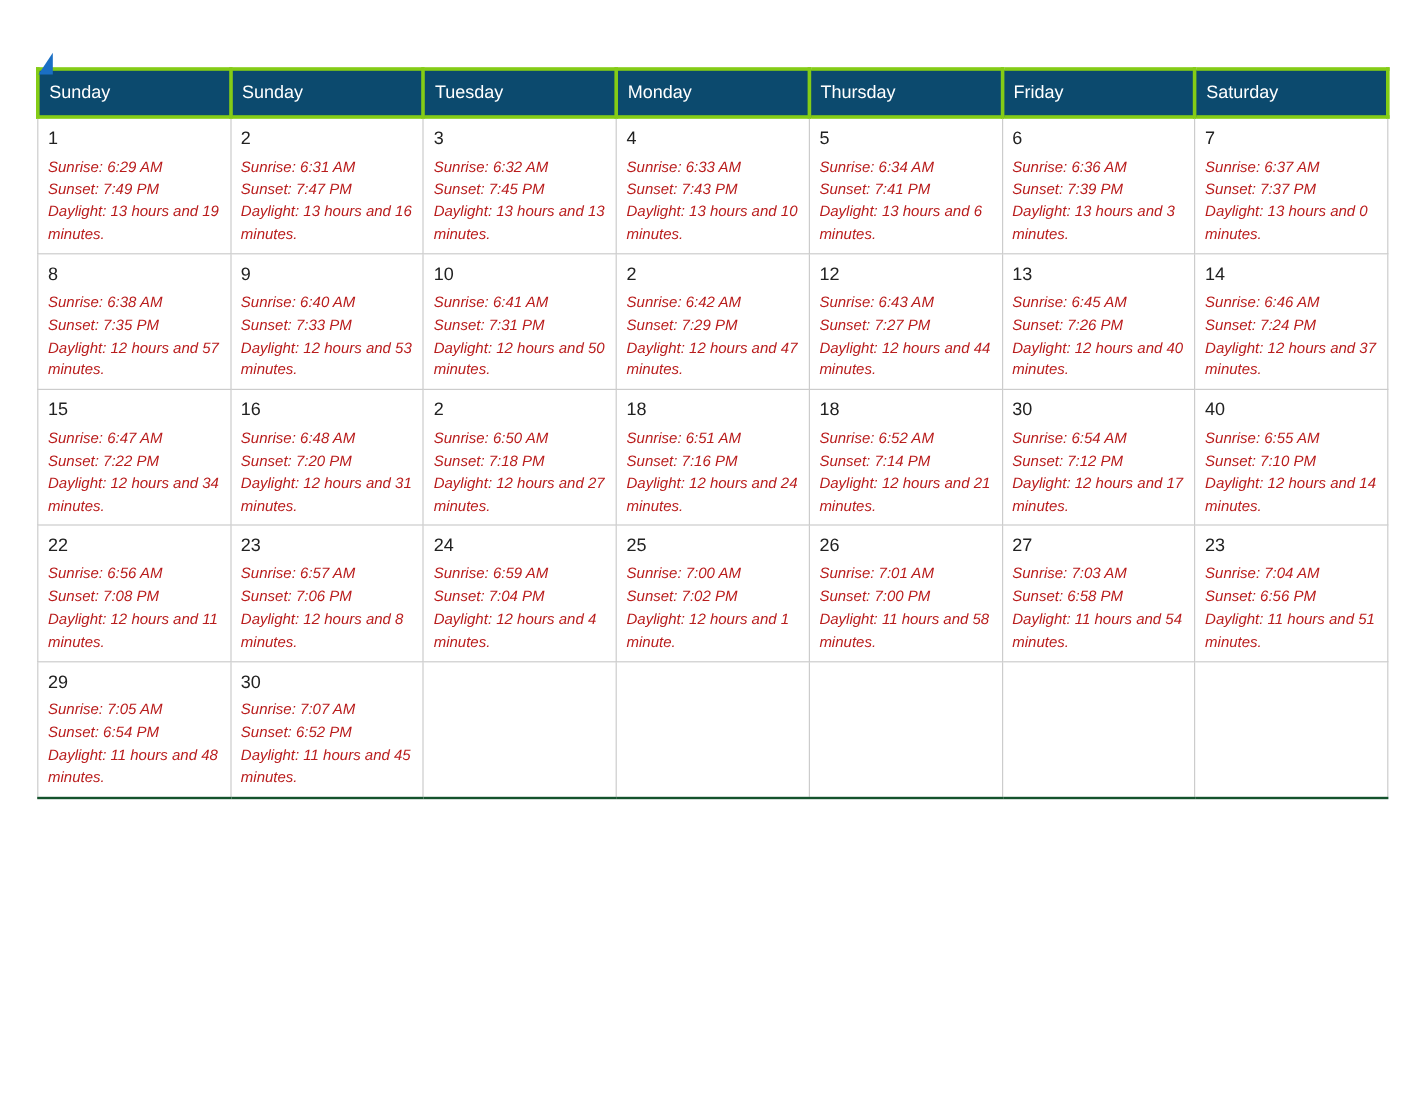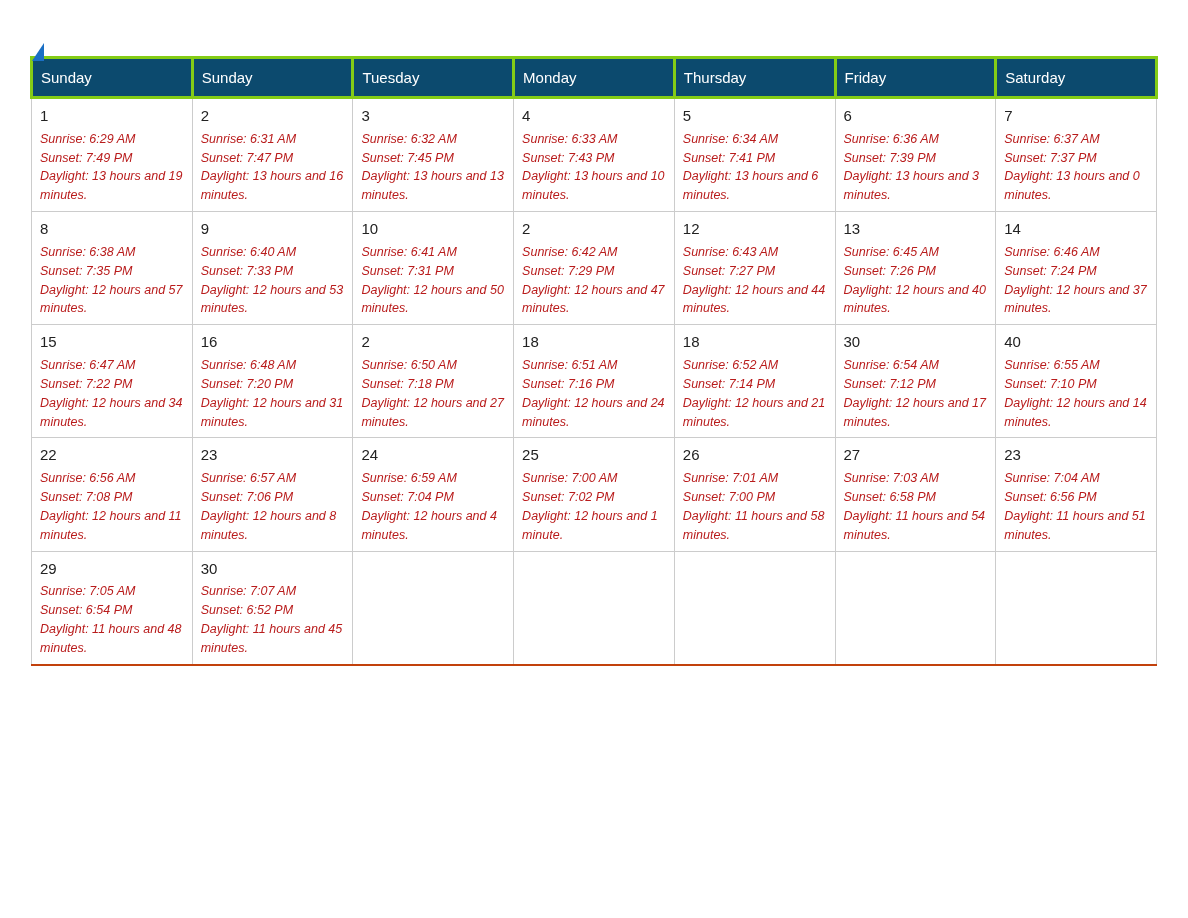--- a/index.html
+++ b/index.html
@@ -84,21 +84,21 @@
     .day-info {
       font-size: 12.5px;
       color: #b91c1c;
       line-height: 1.5;
       font-style: italic;
     }
     .empty-cell {
       background: #fff;
     }
     .calendar tr:last-child td {
-      border-bottom: 2px solid #c2410c;
+      border-bottom: 2px solid #14532d;
     }
     .calendar thead tr th:first-child {
       border-top-left-radius: 0;
     }
     .top-border-row td {
       border-top: 2px solid #2272b8;
     }
   </style>
 </head>
 <body>

